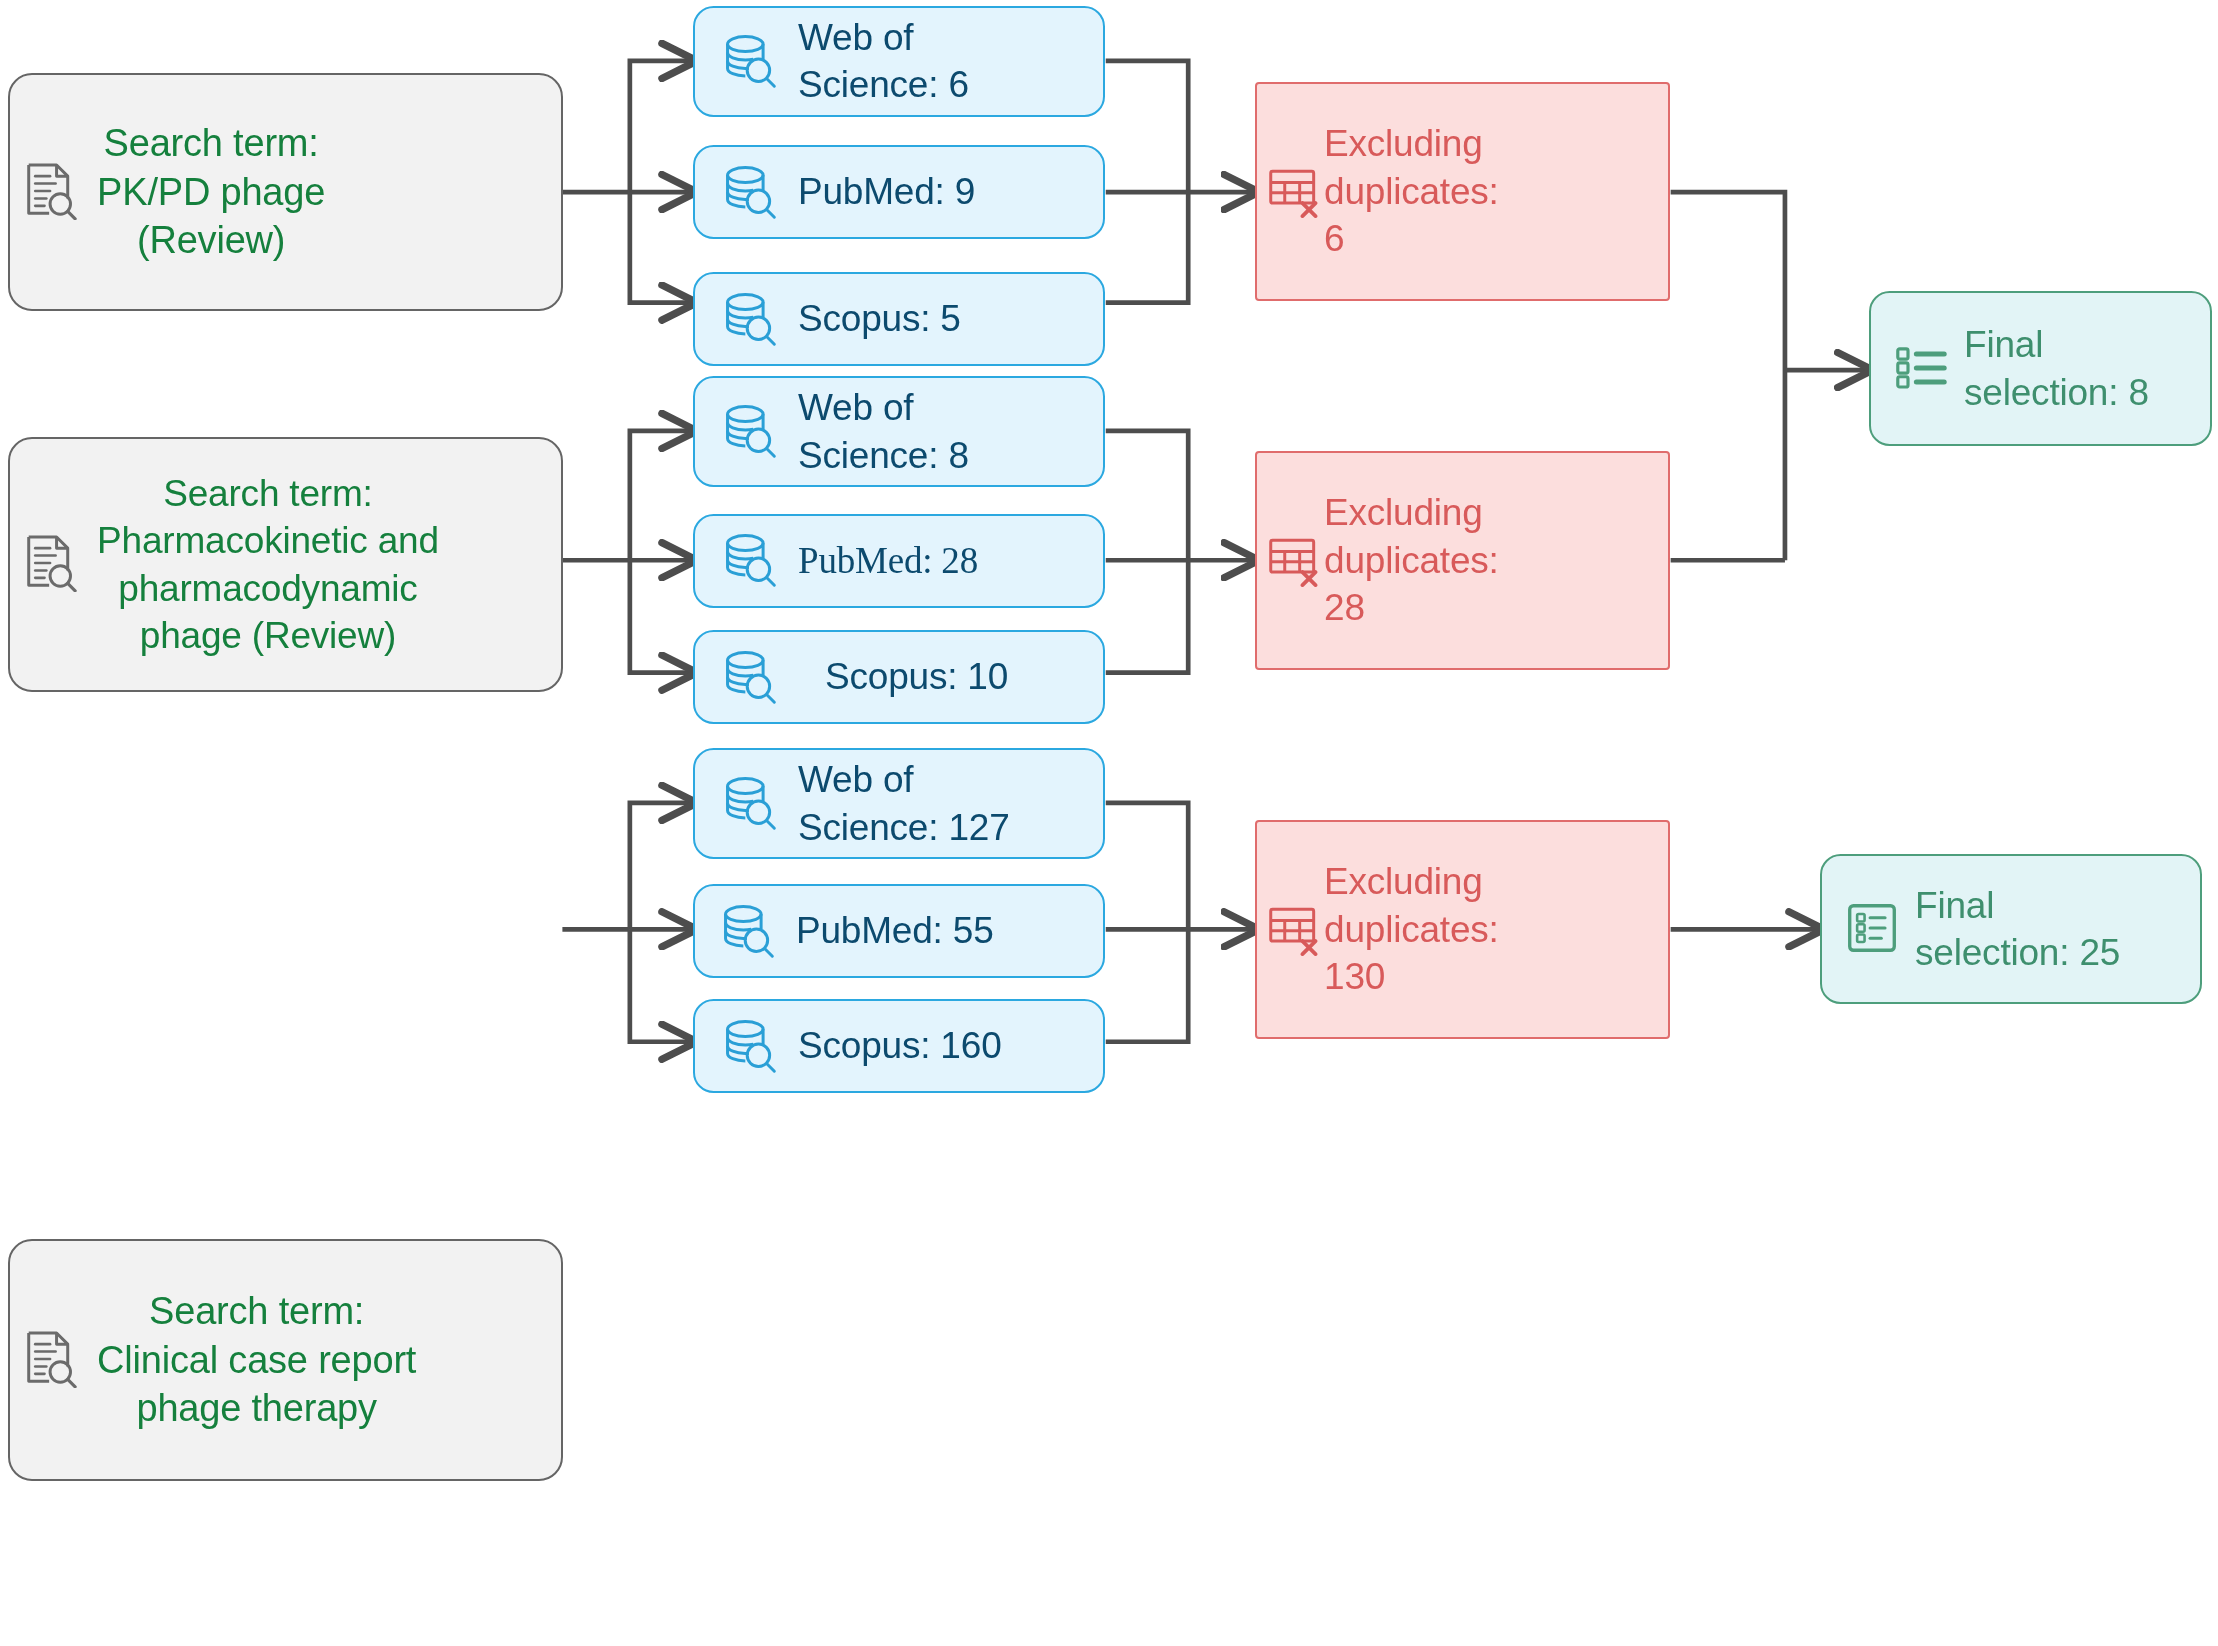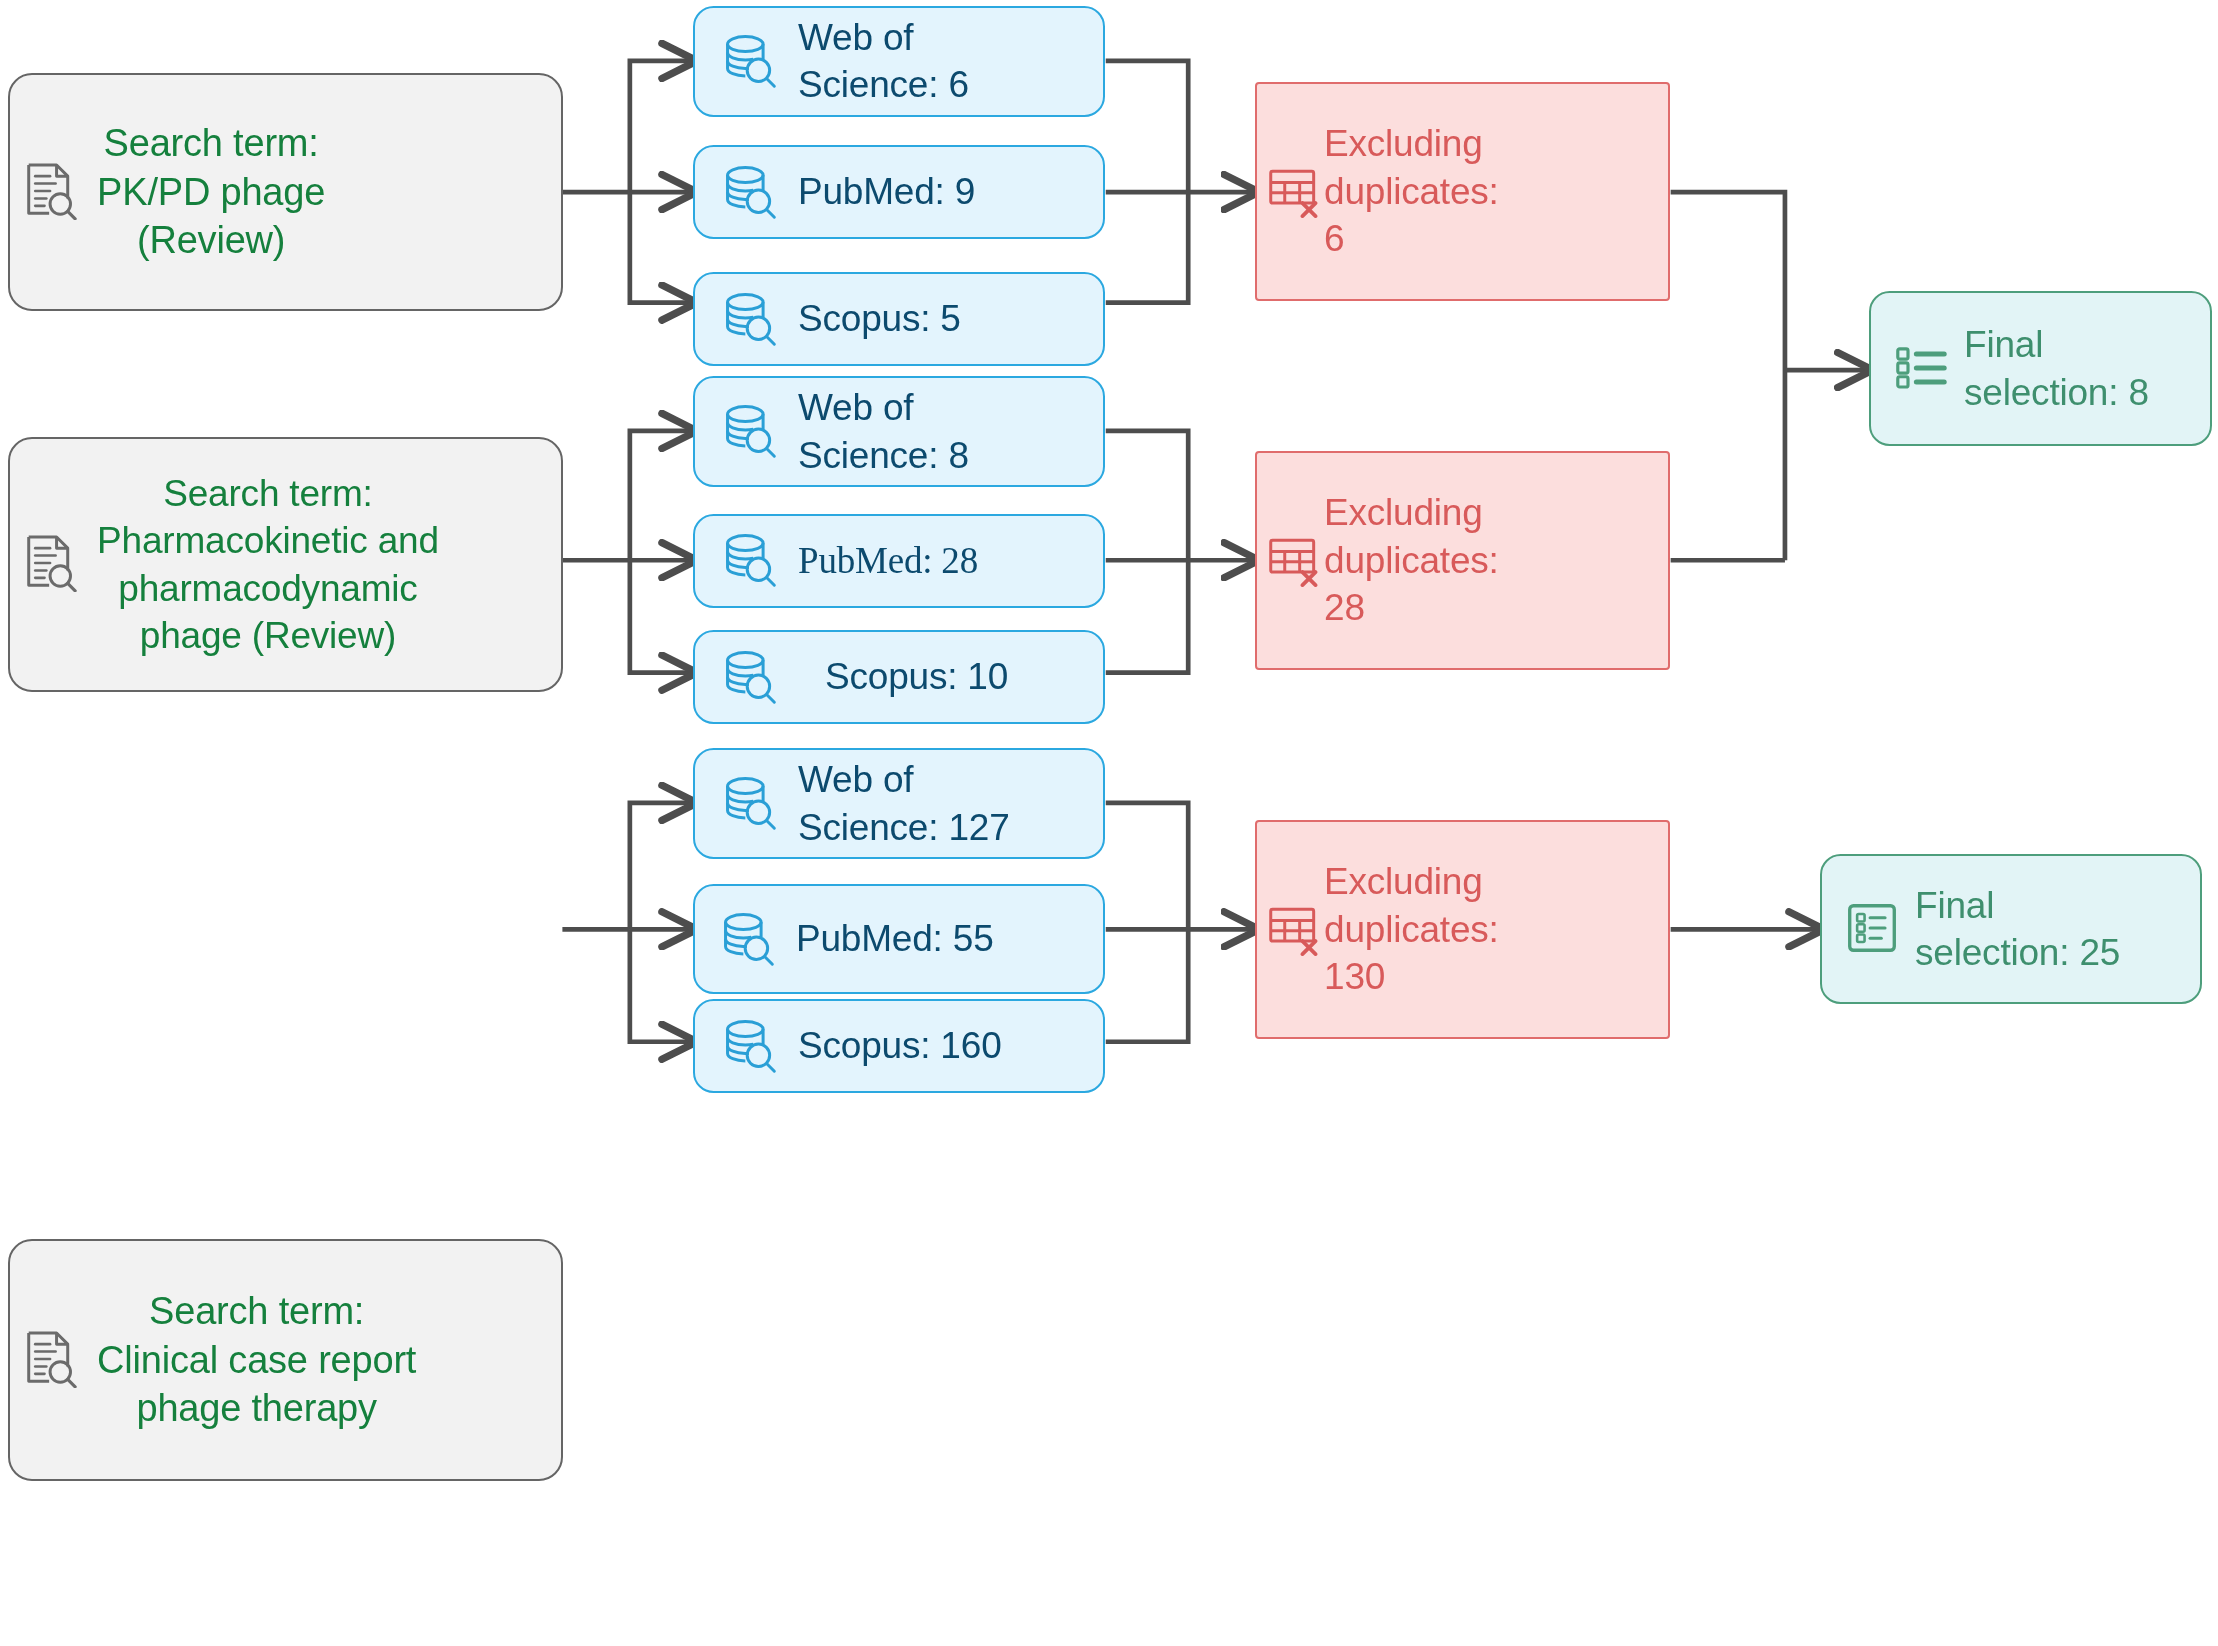--- a/index.html
+++ b/index.html
@@ -367,21 +367,21 @@
           <path d="M7 32 c0 4.4 8.5 8 19 8 c1.3 0 2.6-.06 3.8-.18"></path>
           <circle cx="40" cy="42" r="12"></circle>
           <path d="M49 51 l8 8" stroke-linecap="round"></path>
         </g>
       </svg>
     </span>
     <span class="label">Web of
 Science: 127</span>
   </div>
 
-  <div class="node n-db" style="left:693px; top:884px; width:412px; height:110px;padding-left:24px;">
+  <div class="node n-db" style="left:693px; top:884px; width:412px; height:94px;padding-left:24px;">
     <span class="ico">
       <svg width="58" height="58" viewBox="0 0 62 62" xmlns="http://www.w3.org/2000/svg">
         <g fill="none" stroke="#2a9fd6" stroke-width="3.2">
           <ellipse cx="26" cy="14" rx="19" ry="8"></ellipse>
           <path d="M7 14 v26 c0 4.4 8.5 8 19 8"></path>
           <path d="M45 14 v16"></path>
           <path d="M7 23 c0 4.4 8.5 8 19 8 c3 0 6-.3 8.5-.9"></path>
           <path d="M7 32 c0 4.4 8.5 8 19 8 c1.3 0 2.6-.06 3.8-.18"></path>
           <circle cx="40" cy="42" r="12"></circle>
           <path d="M49 51 l8 8" stroke-linecap="round"></path>

